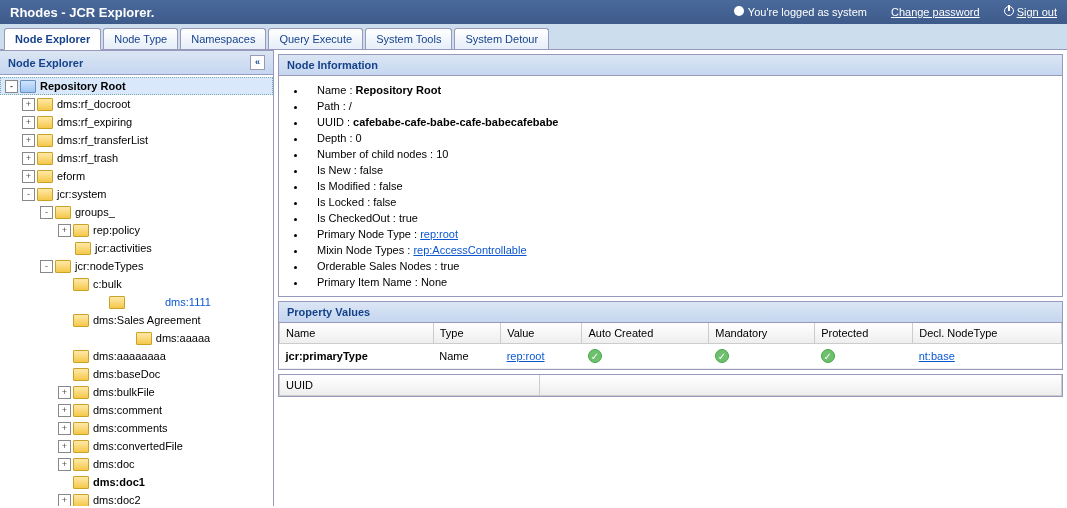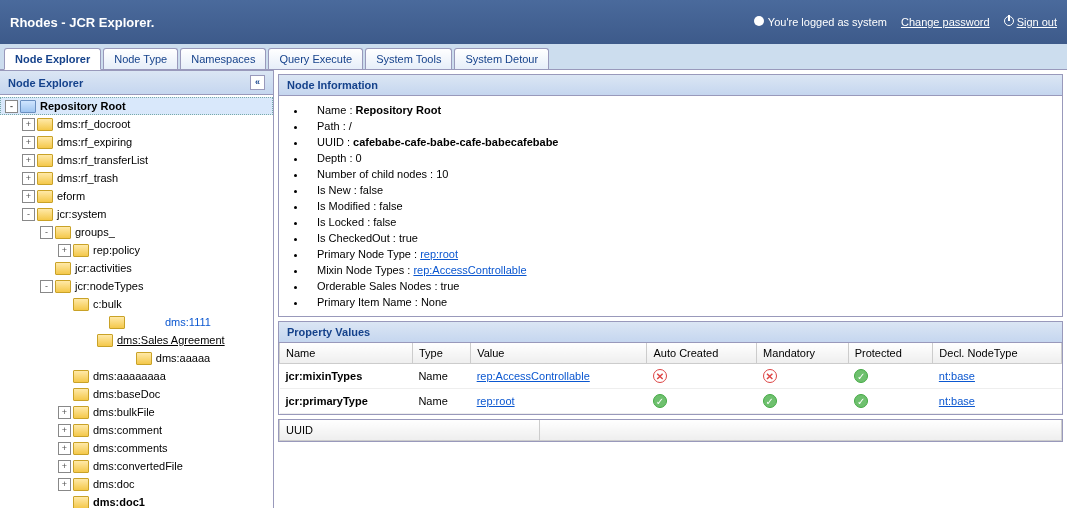--- a/index.html
+++ b/index.html
@@ -1,20 +1,20 @@
 <!DOCTYPE html>
 <html><head>
 <meta charset="utf-8">
 <style>
 *{box-sizing:border-box;margin:0;padding:0;font-family:Tahoma,Arial,sans-serif;font-size:11px}
 body{background:#fff;width:1067px;height:508px;overflow:hidden}
-.header{background:linear-gradient(#4a6a9c,#3d5a8a);height:44px;display:flex;align-items:center;padding:0 10px;color:#fff}
+.header{background:linear-gradient(#4a6a9c,#3d5a8a);height:24px;display:flex;align-items:center;padding:0 10px;color:#fff}
 .header-title{font-size:13px;font-weight:bold;flex:0 0 auto}
 .header-spacer{flex:1}
-.header-right{display:flex;align-items:center;gap:14px;font-size:11px}
+.header-right{display:flex;align-items:center;gap:24px;font-size:11px}
 .header-right a{color:#fff;text-decoration:underline;cursor:pointer}
 .user-icon{width:10px;height:10px;display:inline-block;background:#fff;border-radius:50%;margin-right:4px;position:relative}
 .tabs{background:#cde;border-bottom:1px solid #99b;height:26px;display:flex;align-items:flex-end;padding-left:4px}
 .tab{border:1px solid #99b;border-bottom:none;background:linear-gradient(#fff,#e6eef9);padding:4px 10px;margin-right:2px;border-radius:3px 3px 0 0;color:#15428b;cursor:pointer}
 .tab.active{background:#fff;font-weight:bold;border-bottom:1px solid #fff;position:relative;top:1px}
 .main{display:flex;height:calc(508px - 52px)}
 .left{width:274px;border-right:1px solid #99b;display:flex;flex-direction:column}
 .panel-hd{background:linear-gradient(#dbe6f4,#c5d6ef);border:1px solid #99b;border-left:none;border-right:none;padding:4px 8px;color:#15428b;font-weight:bold;display:flex;align-items:center}
 .collapse{margin-left:auto;width:15px;height:15px;border:1px solid #99b;background:#fff;font-size:9px;text-align:center;line-height:13px;color:#15428b;cursor:pointer}
 .tree{flex:1;overflow:auto;padding:2px 0}
@@ -110,41 +110,41 @@
         <div class="tree-node" style="padding-left: 40px;">
           <span class="toggle">-</span>
           <span class="folder"></span>
           <span class="tree-label">groups_</span>
         </div>
         <div class="tree-node" style="padding-left: 58px;">
           <span class="toggle">+</span>
           <span class="folder"></span>
           <span class="tree-label">rep:policy</span>
         </div>
+        <div class="tree-node" style="padding-left: 60px;">
+          <span class="toggle none"> </span>
+          <span class="folder"></span>
+          <span class="tree-label">jcr:activities</span>
+        </div>
         <div class="tree-node" style="padding-left: 40px;">
-          <span class="toggle none"> </span>
-          <span class="folder"></span>
-          <span class="tree-label">jcr:activities</span>
-        </div>
-        <div class="tree-node" style="padding-left: 40px;">
           <span class="toggle">-</span>
           <span class="folder"></span>
           <span class="tree-label">jcr:nodeTypes</span>
         </div>
         <div class="tree-node" style="padding-left: 58px;">
           <span class="toggle none"> </span>
           <span class="folder"></span>
           <span class="tree-label">c:bulk</span>
         </div>
         <div class="tree-node" style="padding-left: 58px; gap: 36px;">
           <span class="toggle none"> </span>
           <span class="folder"></span>
           <span class="tree-label link">dms:1111</span>
         </div>
-        <div class="tree-node" style="padding-left: 82px; text-decoration: underline;">
+        <div class="tree-node" style="padding-left: 58px;">
           <span class="toggle none"> </span>
           <span class="folder"></span>
           <span class="tree-label">dms:Sales Agreement</span>
         </div>
         <div class="tree-node" style="padding-left: 58px; justify-content: center;">
           <span class="toggle none"> </span>
           <span class="folder"></span>
           <span class="tree-label">dms:aaaaa</span>
         </div>
         <div class="tree-node" style="padding-left: 58px; text-align: right;">
@@ -225,29 +225,20 @@
               <th>Type</th>
               <th>Value</th>
               <th>Auto Created</th>
               <th>Mandatory</th>
               <th>Protected</th>
               <th>Decl. NodeType</th>
             </tr>
           </thead>
         <tbody id="prop-body">
             <tr>
-              <td><b>jcr:mixinTypes</b></td>
-              <td>Name</td>
-              <td><a>rep:AccessControllable</a></td>
-              <td><span class="ic no">✕</span></td>
-              <td><span class="ic no">✕</span></td>
-              <td><span class="ic ok">✓</span></td>
-              <td><a>nt:base</a></td>
-            </tr>
-            <tr>
               <td><b>jcr:primaryType</b></td>
               <td>Name</td>
               <td><a>rep:root</a></td>
               <td><span class="ic ok">✓</span></td>
               <td><span class="ic ok">✓</span></td>
               <td><span class="ic ok">✓</span></td>
               <td><a>nt:base</a></td>
             </tr>
           </tbody>
       </table>

